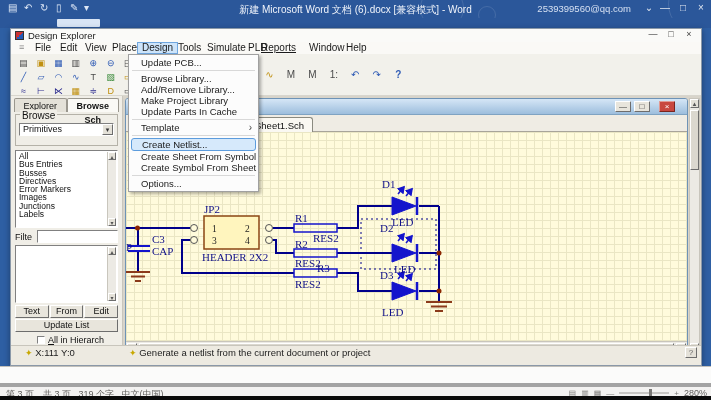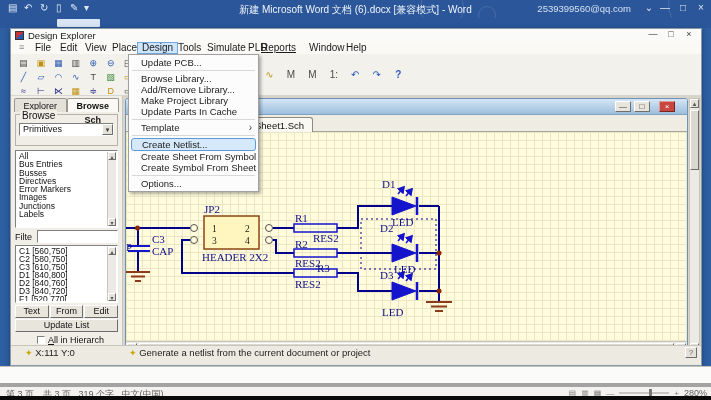--- a/index.html
+++ b/index.html
@@ -234,29 +234,20 @@
           <div class="sb">
             <span class="sb-a" style="top:0;">▴</span>
             <span class="sb-a" style="bottom:0;">▾</span>
           </div>
         </div>
         <div id="filter-row">
           <span id="filter-label">Filte</span>
           <input id="filter-input" value="" style="">
         </div>
         <div class="listbox lb2" style="top:149px; height:58px;">
-          <div class="lb-inner">
-            <div class="lb-item">C1 [560,750]</div>
-            <div class="lb-item">C2 [580,750]</div>
-            <div class="lb-item">C3 [610,750]</div>
-            <div class="lb-item">D1 [840,800]</div>
-            <div class="lb-item">D2 [840,760]</div>
-            <div class="lb-item">D3 [840,720]</div>
-            <div class="lb-item">F1 [520,770]</div>
-          </div>
           <div class="sb">
             <span class="sb-a" style="top:0;">▴</span>
             <span class="sb-a" style="bottom:0;">▾</span>
           </div>
         </div>
         <div id="btn-row">
           <div class="pbtn">Text</div>
           <div class="pbtn">From</div>
           <div class="pbtn">Edit</div>
         </div>

